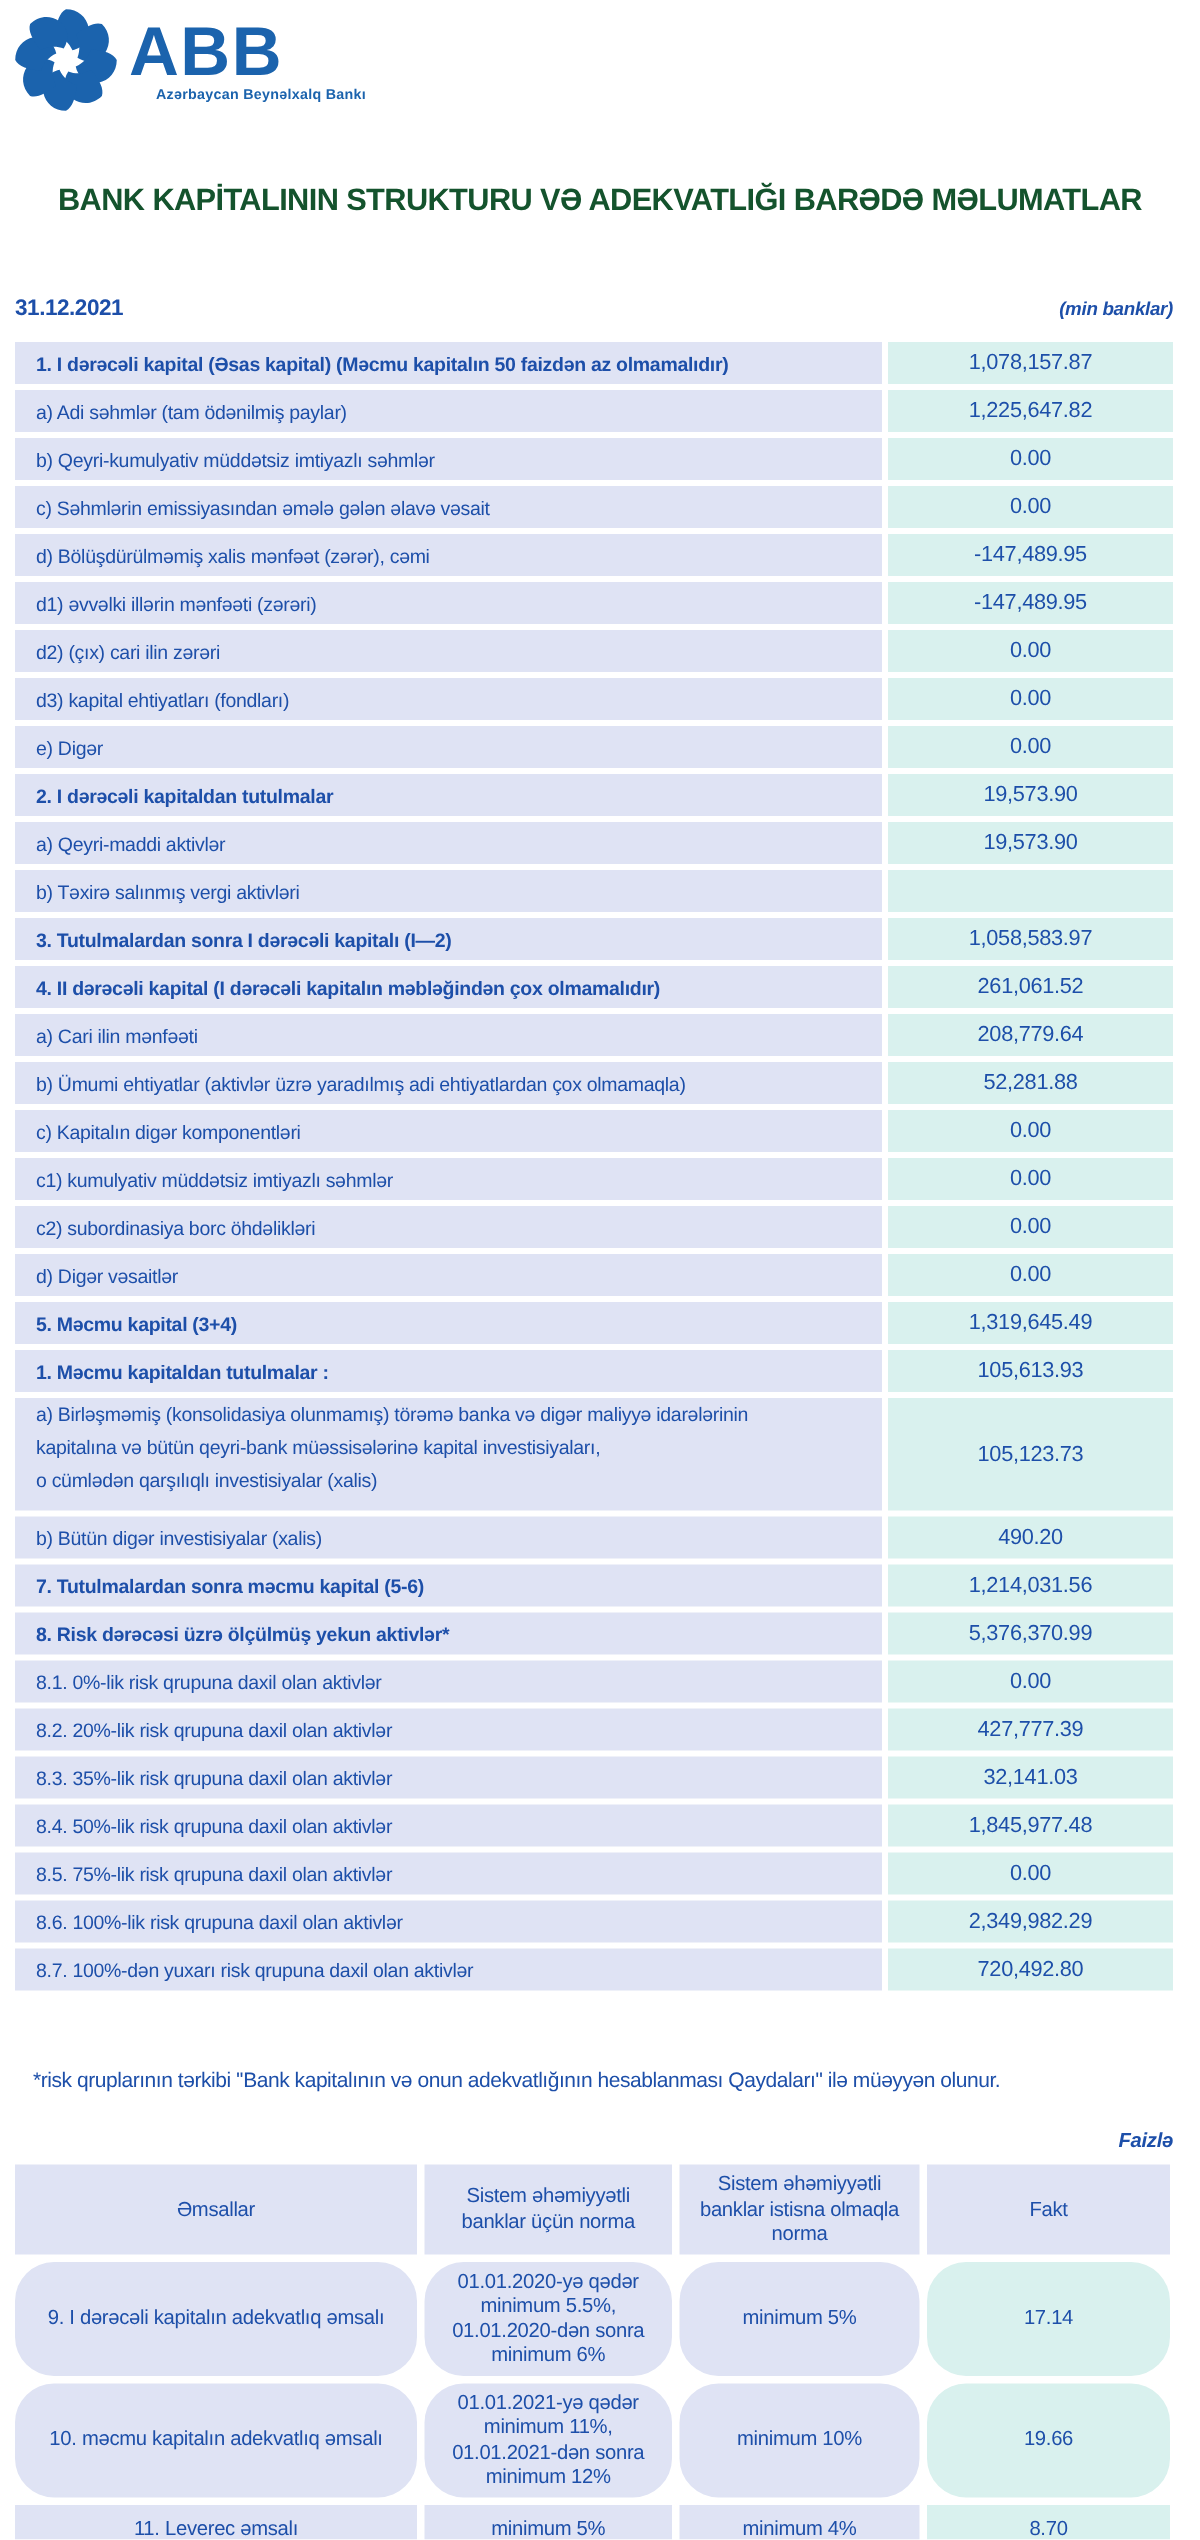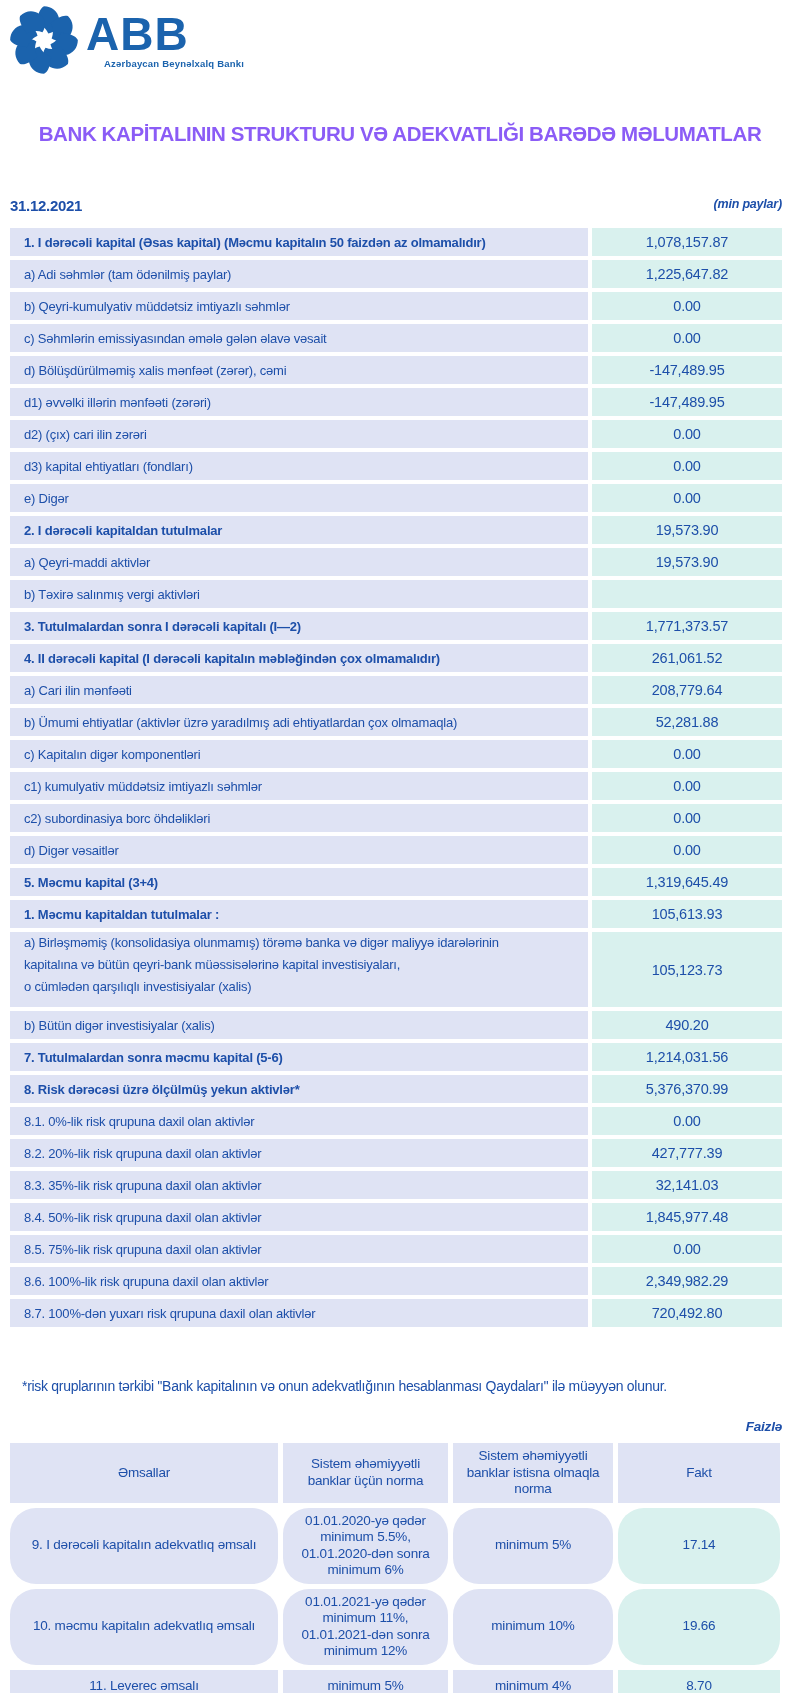--- a/index.html
+++ b/index.html
@@ -10,23 +10,23 @@
 
   
   .logo-row{ position:absolute; top:4px; left:8px; display:flex; align-items:flex-start; }
   .logo-mark{ width:72px; height:72px; }
   .logo-text-wrap{ margin-left:6px; padding-top:8px; }
   .logo-word{ font-size:46px; font-weight:800; line-height:44px; color:#1b63ad; letter-spacing:1px; }
   .logo-sub{ font-size:9.5px; font-weight:700; color:#1b63ad; letter-spacing:0.2px; margin-top:2px; margin-left:18px; }
 
   
   .doc-title{ position:absolute; top:122px; left:0; width:100%; text-align:center;
-              font-size:20.5px; font-weight:700; color:#8b5cf6; letter-spacing:-0.4px; }
+              font-size:20.5px; font-weight:700; color:#14532d; letter-spacing:-0.4px; }
   .meta-row{ position:absolute; top:197px; left:10px; width:772px; display:flex;
-             justify-content:space-between; align-items:flex-start; }
+             justify-content:space-between; align-items:center; }
   .doc-date{ font-size:15px; font-weight:700; letter-spacing:-0.3px; }
   .unit-note{ font-size:12.5px; font-weight:700; font-style:italic; }
 
   
   .capital-table{ position:absolute; top:228px; left:10px; width:772px; }
   .mrow{ display:flex; margin-bottom:4px; }
   .mlabel{ width:578px; background:#dfe3f4; min-height:28px; display:flex; align-items:center;
            padding:3px 10px 3px 14px; font-size:13px; line-height:21px; white-space:pre-line; }
   .mrow.bold .mlabel{ font-weight:700; }
   .mvalue{ width:190px; margin-left:4px; background:#d9f1ee; display:flex; align-items:center;
@@ -71,21 +71,21 @@
     <div class="logo-text-wrap">
       <div class="logo-word">ABB</div>
       <div class="logo-sub">Azərbaycan Beynəlxalq Bankı</div>
     </div>
   </div>
 
   <div class="doc-title">BANK KAPİTALININ STRUKTURU VƏ ADEKVATLIĞI BARƏDƏ MƏLUMATLAR</div>
 
   <div class="meta-row">
     <div class="doc-date">31.12.2021</div>
-    <div class="unit-note">(min paylar)</div>
+    <div class="unit-note">(min banklar)</div>
   </div>
 
   <div class="capital-table">
       <div class="mrow bold">
         <div class="mlabel">1. I dərəcəli kapital (Əsas kapital) (Məcmu kapitalın 50 faizdən az olmamalıdır)</div>
         <div class="mvalue">1,078,157.87</div>
       </div>
       <div class="mrow">
         <div class="mlabel">a) Adi səhmlər (tam ödənilmiş paylar)</div>
         <div class="mvalue">1,225,647.82</div>
@@ -125,21 +125,21 @@
       <div class="mrow">
         <div class="mlabel">a) Qeyri-maddi aktivlər</div>
         <div class="mvalue">19,573.90</div>
       </div>
       <div class="mrow">
         <div class="mlabel">b) Təxirə salınmış vergi aktivləri</div>
         <div class="mvalue"></div>
       </div>
       <div class="mrow bold">
         <div class="mlabel">3. Tutulmalardan sonra I dərəcəli kapitalı (I—2)</div>
-        <div class="mvalue">1,771,373.57</div>
+        <div class="mvalue">1,058,583.97</div>
       </div>
       <div class="mrow bold">
         <div class="mlabel">4. II dərəcəli kapital (I dərəcəli kapitalın məbləğindən çox olmamalıdır)</div>
         <div class="mvalue">261,061.52</div>
       </div>
       <div class="mrow">
         <div class="mlabel">a) Cari ilin mənfəəti</div>
         <div class="mvalue">208,779.64</div>
       </div>
       <div class="mrow">

